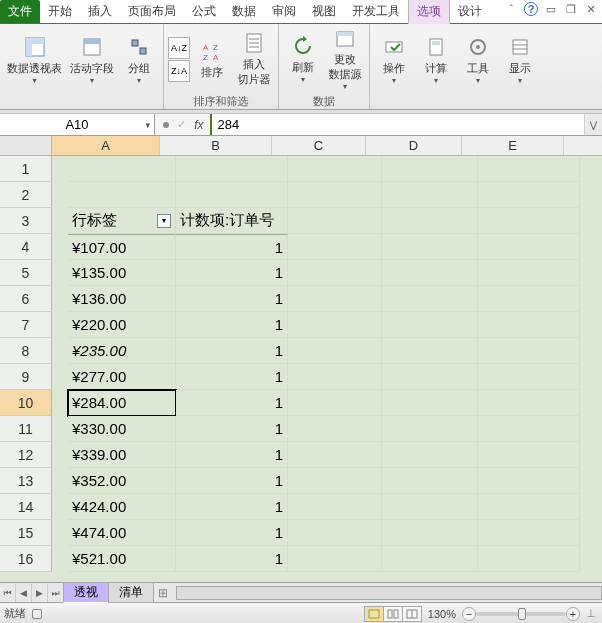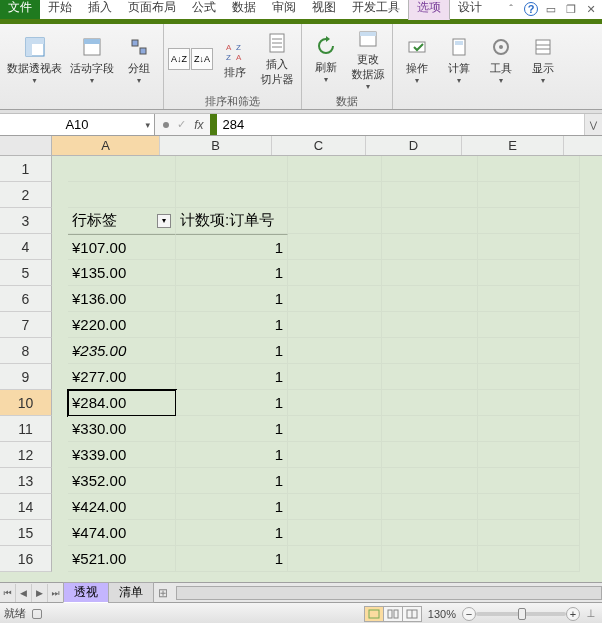--- a/index.html
+++ b/index.html
@@ -1,44 +1,44 @@
 <!DOCTYPE html>
 <html><head>
 <meta charset="utf-8">
 <style>
 * { box-sizing: border-box; margin: 0; padding: 0; font-family: "Microsoft YaHei", SimSun, Arial, sans-serif; }
 body { width: 602px; height: 623px; background: #fff; overflow: hidden; position: relative; }
 
 
-.tab-row { height: 24px; display: flex; align-items: flex-end; background: #fff; border-bottom: 5px solid #4d7c0f; position: relative; }
+.tab-row { height: 24px; display: flex; align-items: flex-end; background: #fff; border-bottom: 1px solid #4d7c0f; position: relative; }
 .tab { font-size: 12px; padding: 3px 8px; color: #3b3b3b; cursor: pointer; }
 .tab.file { background: #1f7a1f; color: #fff; border-radius: 2px 2px 0 0; }
 .tab.active { background: #f0dff0; border: 1px solid #b6b6b6; border-bottom: 1px solid #f0dff0; margin-bottom: -1px; border-radius: 2px 2px 0 0; color: #7a3f9a; }
 .tab-row .win-controls { position: absolute; right: 4px; top: 2px; display: flex; gap: 6px; font-size: 11px; color: #666; }
 .win-controls span { width: 14px; height: 14px; display:flex;align-items:center;justify-content:center; }
 .help-icon { color: #2a6cc8; font-weight: bold; border-radius: 50%; border:1px solid #2a6cc8; width:14px;height:14px;text-align:center;line-height:12px; }
 
 
 .ribbon { height: 86px; background: linear-gradient(#f5f5f5, #e8e8e8); border-bottom: 1px solid #a0a0a0; display: flex; }
 .group { border-right: 1px solid #c0c0c0; display: flex; flex-direction: column; align-items: center; padding: 2px 4px 0 4px; }
 .group-items { display: flex; flex: 1; align-items: center; gap: 2px; }
 .group-label { font-size: 11px; color: #555; padding: 2px 0 1px 0; text-align: center; width: 100%; }
 .rbtn { display: flex; flex-direction: column; align-items: center; justify-content: center; min-width: 40px; height: 66px; font-size: 11px; color: #333; padding: 2px 3px; cursor: pointer; }
 .rbtn .ic { width: 24px; height: 24px; margin-bottom: 2px; display:flex;align-items:center;justify-content:center; }
 .rbtn .dd { font-size: 8px; color: #555; }
-.mini-col { display: flex; gap: 1px; }
+.mini-col { display: flex; flex-direction: column; gap: 1px; }
 .mini { width: 22px; height: 22px; border:1px solid #b0b0b0; background:#fcfcfc; display:flex;align-items:center;justify-content:center; font-size:9px; cursor:pointer; }
 
 
 .formula-row { height: 22px; border-bottom: 1px solid #a0a0a0; display: flex; align-items: stretch; background: #f5f5f5; }
 .name-box { width: 155px; border-right: 1px solid #a0a0a0; display: flex; align-items: center; padding: 0 6px; font-size: 13px; background: #fff; justify-content: center; position: relative; }
 .name-box .dd { position:absolute; right:4px; font-size: 9px; color: #555; }
 .fx-buttons { display: flex; align-items: center; padding: 0 8px; gap: 8px; font-size: 11px; color: #666; }
 .fx-buttons .dot { width:6px;height:6px;border-radius:50%;background:#888; }
-.formula-input { flex: 1; background: #fff; border-left: 7px solid #4d7c0f; display: flex; align-items: center; padding: 0 6px; font-size: 13px; }
+.formula-input { flex: 1; background: #fff; border-left: 2px solid #4d7c0f; display: flex; align-items: center; padding: 0 6px; font-size: 13px; }
 .fx-label { font-style: italic; font-size: 12px; color: #555; margin-right: 6px; }
 .formula-expand { width: 18px; border-left: 1px solid #ccc; display:flex;align-items:center;justify-content:center; background:#eaeaea; font-size:9px; color:#555; cursor:pointer; }
 
 
 .grid-area { position: relative; height: 446px; overflow: hidden; background:#dce8d4; }
 .corner { position: absolute; left:0; top:0; width:52px; height:20px; background:#e8e8e8; border-right:1px solid #b6b6b6; border-bottom:1px solid #b6b6b6; }
 .col-headers { position: absolute; left:52px; top:0; right:0; height:20px; display:flex; background:#eef0ee; border-bottom:1px solid #b6b6b6; }
 .col-h { border-right:1px solid #cfcfcf; text-align:center; font-size:13px; color:#333; line-height:20px; }
 .col-h.sel { background:#f7d9a8; }
 .row-headers { position: absolute; left:0; top:20px; width:52px; }

